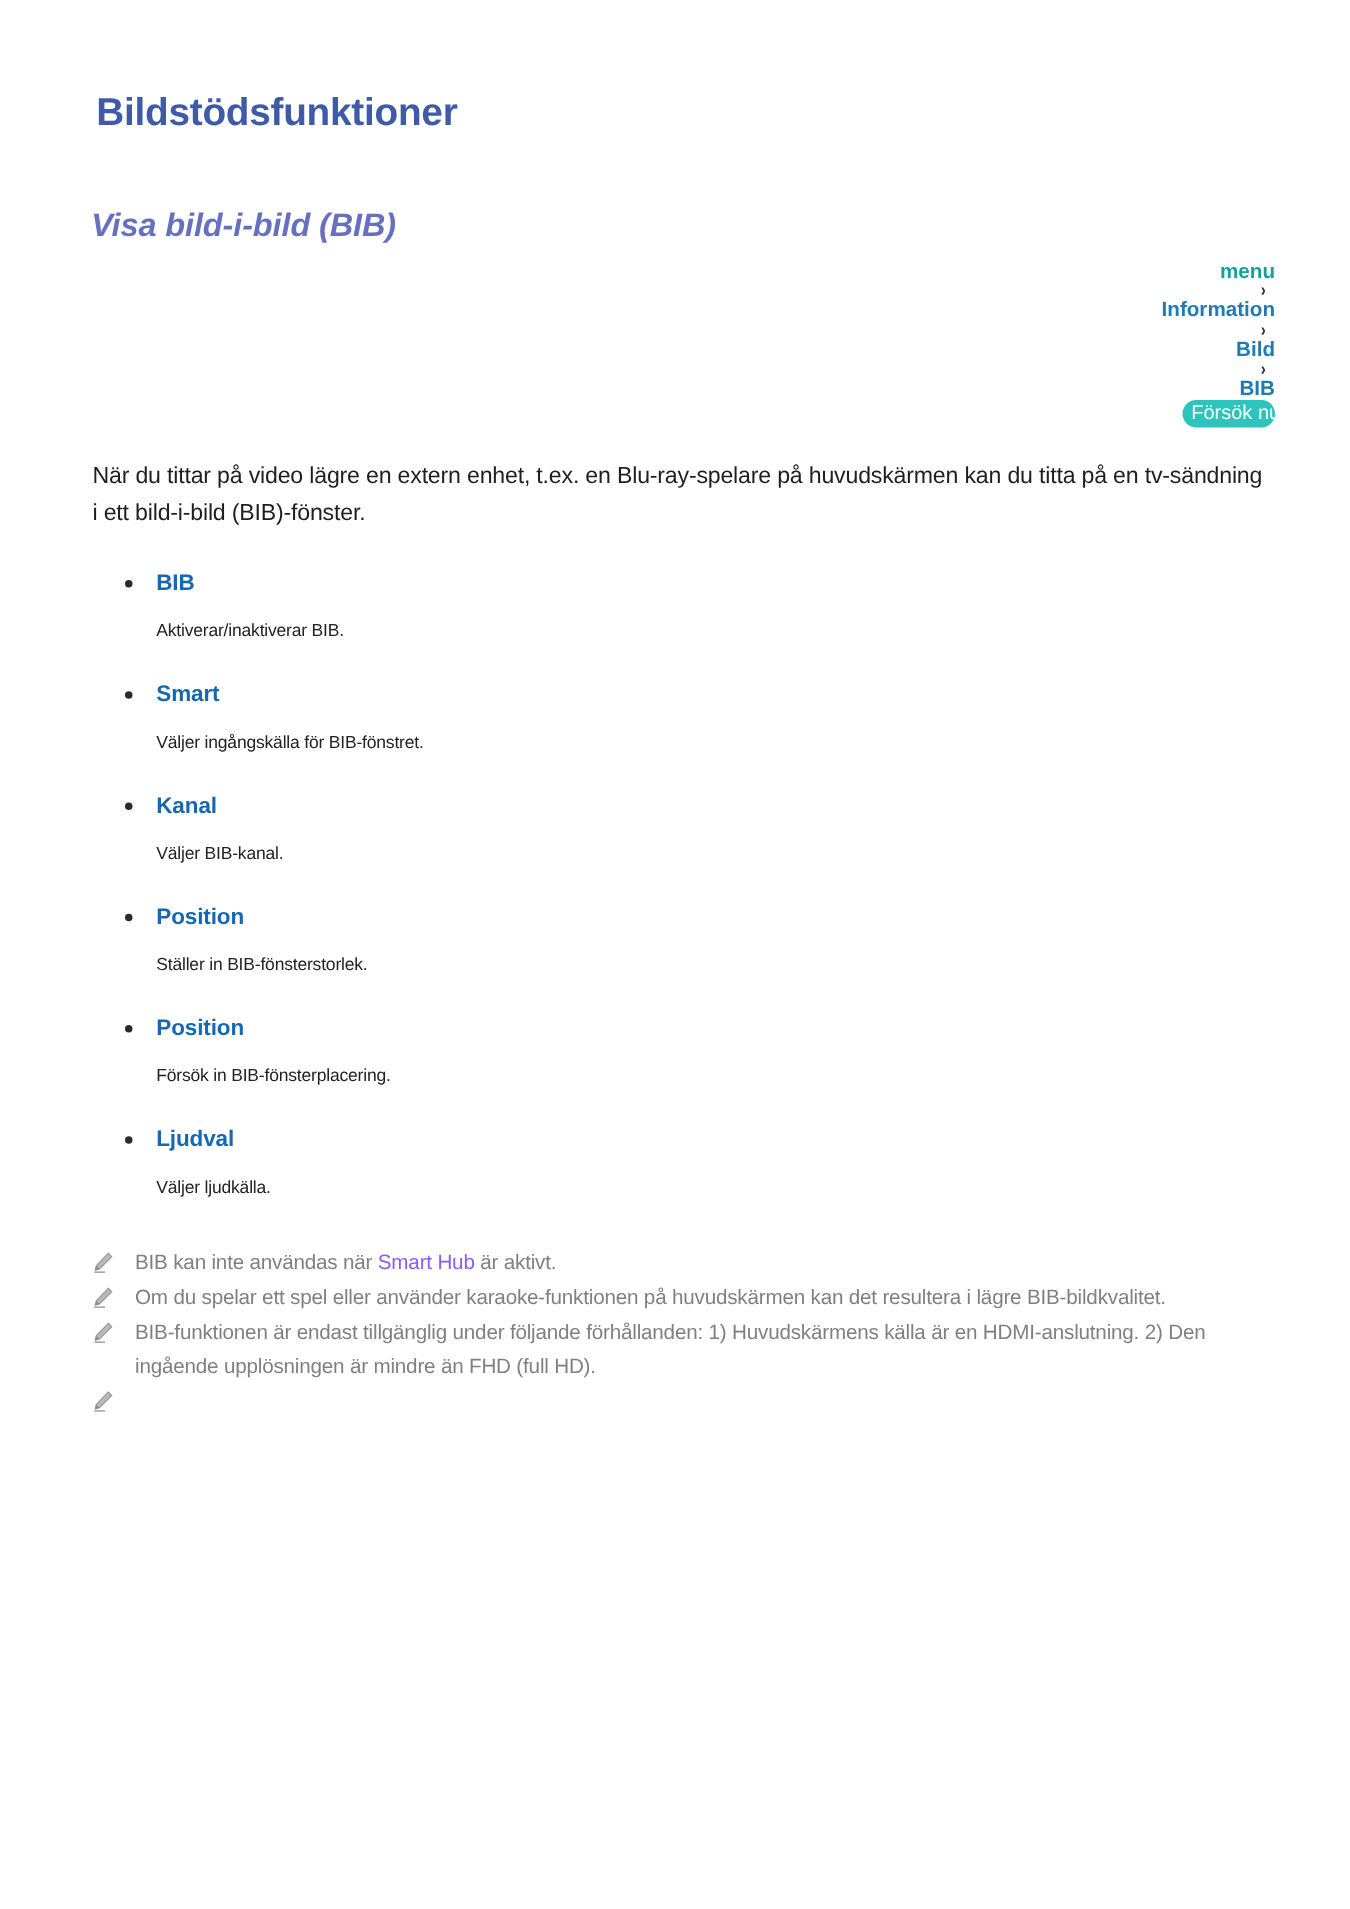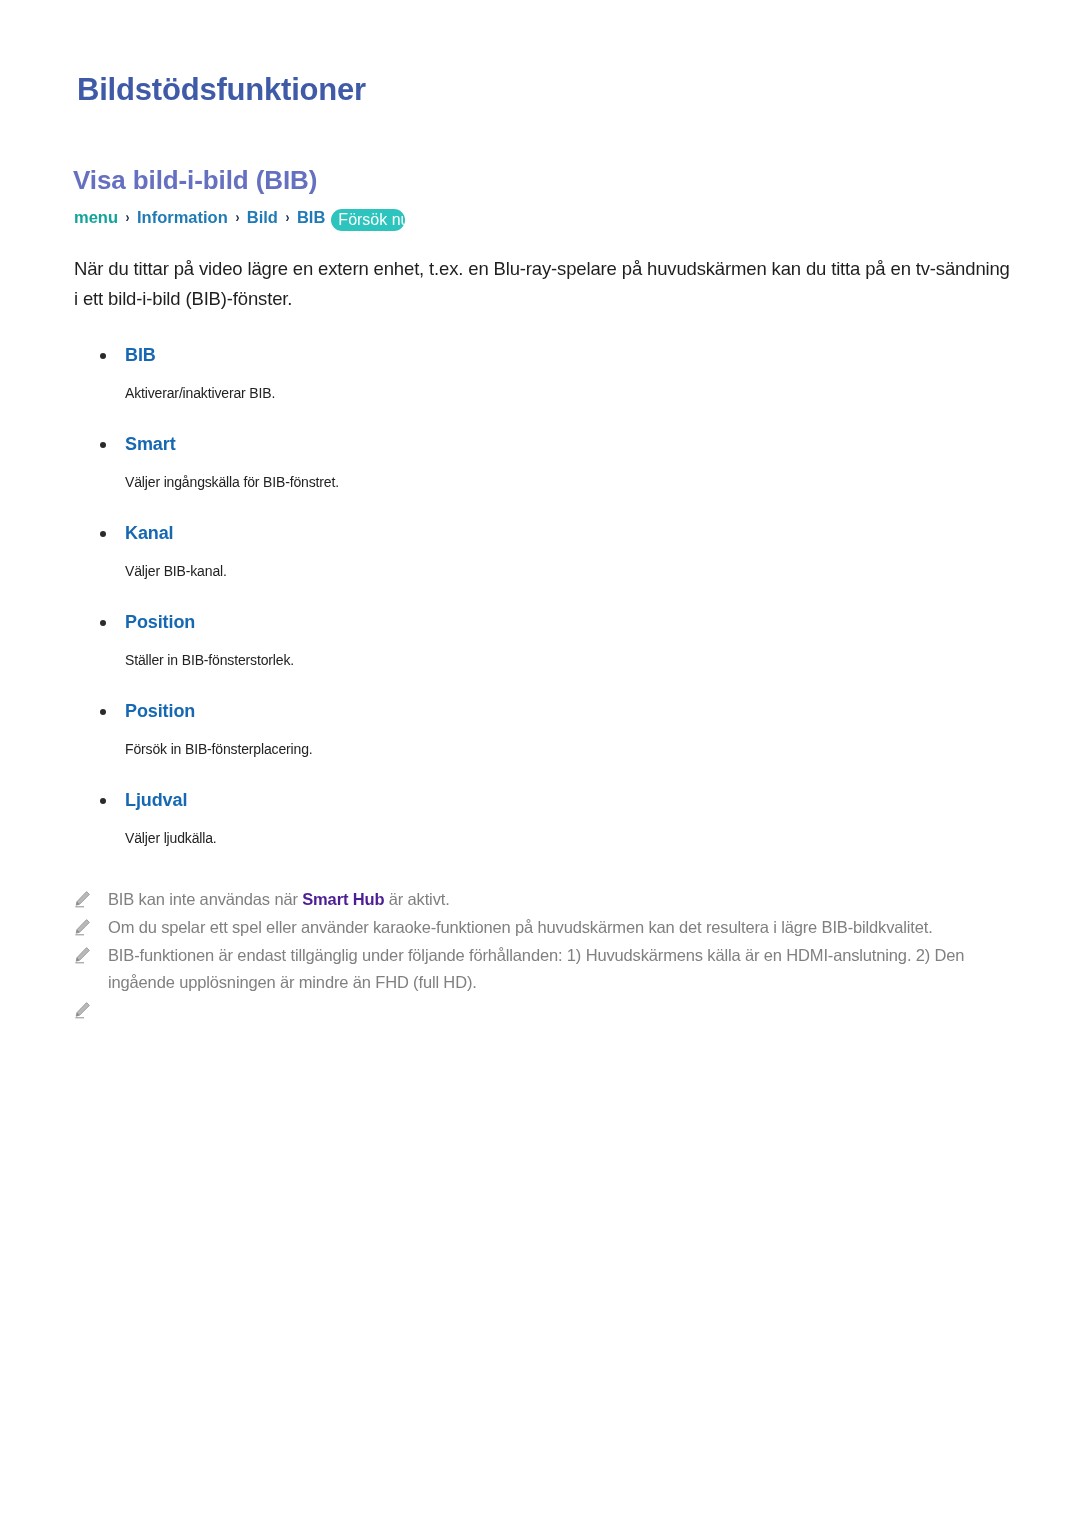--- a/index.html
+++ b/index.html
@@ -35,32 +35,34 @@
   }
   .section-title {
     color: #6670c0;
     font-size: 26px;
     font-weight: bold;
     letter-spacing: -0.1px;
     margin: 0;
     padding-top: 58px;
     padding-left: 13px;
     line-height: 1.15;
+    font-style: italic;
   }
 
   
   .breadcrumb {
     padding-left: 14px;
     margin-top: 13px;
     font-size: 16.5px;
     font-weight: bold;
     line-height: 1;
     white-space: nowrap;
     display: flex;
-    align-items: flex-start;
+    align-items: flex-end;
+    flex-direction: column;
   }
   .crumb-menu { color: #12a39b; }
   .crumb-blue { color: #1f7ab5; }
   .crumb-sep {
     color: #1b2b44;
     font-size: 15px;
     font-weight: bold;
     margin: 0 7px;
     transform: scaleX(0.8);
     display: inline-block;
@@ -144,22 +146,22 @@
   }
   .note:first-child { margin-top: 0; }
   .note-icon {
     position: absolute;
     left: 12px;
     top: 3px;
     width: 20px;
     height: 20px;
   }
   .note b {
-    color: #4c1d95;
-    font-weight: bold;
+    color: #8b5cf6;
+    font-weight: normal;
   }
 </style>
 </head>
 <body>
 
 <div class="page">
 
   <h1 class="page-title">Bildstödsfunktioner</h1>
 
   <h2 class="section-title">Visa bild-i-bild (BIB)</h2>

